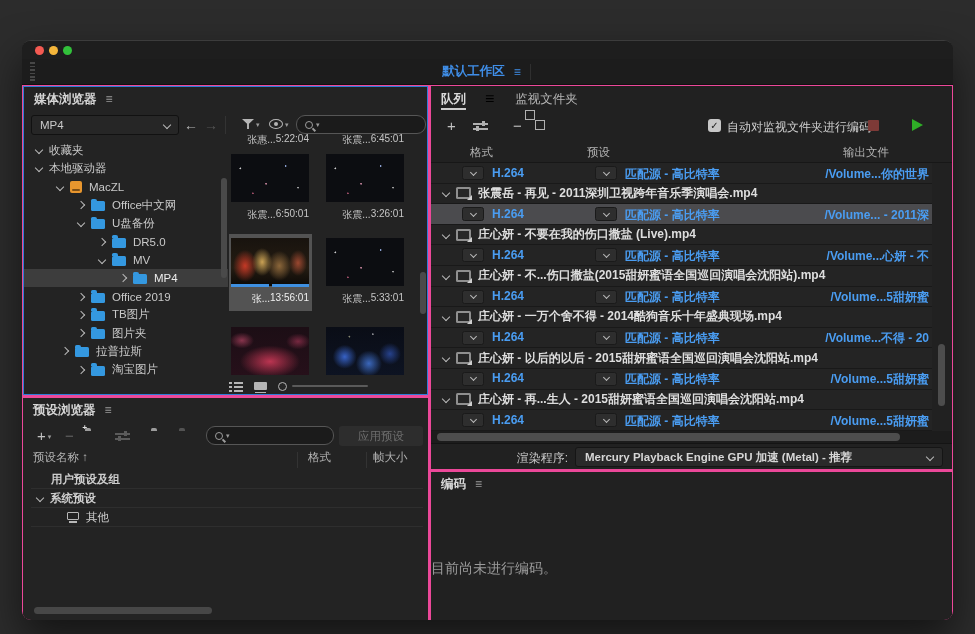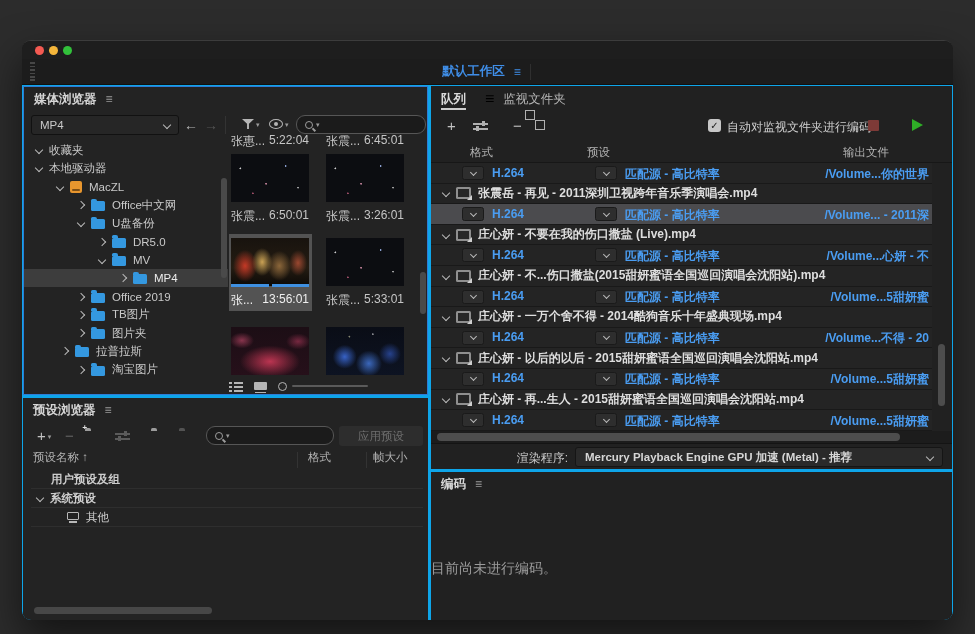--- a/index.html
+++ b/index.html
@@ -13,21 +13,21 @@
   .light.r{left:13px;background:#f45a52}.light.y{left:27px;background:#f5b63b}.light.g{left:41px;background:#32c13b}
   
   .wsbar{position:absolute;left:0;top:18px;right:0;height:26px;background:#1c1c1c;border-bottom:1px solid #101010}
   .grip{position:absolute;left:8px;top:3px;width:5px;height:20px;
         background:repeating-linear-gradient(to bottom,#474747 0 1.5px,transparent 1.5px 3.5px)}
   .ws-center{position:absolute;left:0;right:12px;top:0;height:100%;display:flex;align-items:center;justify-content:center;gap:9px}
   .ws-tab{color:#3f8ee8;font-size:12.5px;font-weight:700}
   .ws-menu{color:#3f8ee8;font-size:12px}
   .ws-sep{position:absolute;left:508px;top:5px;width:1px;height:16px;background:#2f2f2f}
   
-  .content{position:absolute;left:0;top:44px;right:0;bottom:0;background:#0ea5e9}
+  .content{position:absolute;left:0;top:44px;right:0;bottom:0;background:#ec4899}
   .panel{position:absolute;background:#222;overflow:hidden}
   .p-media{left:1px;top:1px;width:405px;height:309px;border:1.5px solid #2f7cd6;background:#232323}
   .p-preset{left:1px;top:313px;width:405px;height:222px;background:#232323}
   .p-queue{left:409px;top:1px;width:521px;height:383px;background:#212121}
   .p-encode{left:409px;top:387px;width:521px;height:148px;background:#212121}
   .ptitle{position:absolute;top:0;left:0;right:0;height:24px;display:flex;align-items:center;gap:9px;padding-left:10px}
   .ptitle .t{color:#d6d6d6;font-size:12.5px;font-weight:700}
   .ptitle .m{color:#9a9a9a;font-size:12px}
   
   .cv{display:inline-block;width:6px;height:6px;border-right:1.5px solid #b9b9b9;border-bottom:1.5px solid #b9b9b9;flex:none}
@@ -72,21 +72,21 @@
   .nav-arrow{position:absolute;top:6px;font-size:14px;font-weight:700;color:#b8b8b8}
   .nav-arrow.fwd{color:#555}
   .vsep{position:absolute;top:5px;width:1px;height:18px;background:#333}
   .searchbox{position:absolute;height:19px;background:#1b1b1b;border:1px solid #565656;border-radius:9px;
              display:flex;align-items:center;gap:3px;padding:0 8px}
   .tree{position:absolute;left:0;top:54px;width:204px;bottom:16px;overflow:hidden}
   .trow{height:18.3px;display:flex;align-items:center;gap:7px;color:#c9c9c9;font-size:11.5px;white-space:nowrap}
   .trow.sel{background:#3d3d3d;color:#ececec}
   .tree-scroll{position:absolute;left:197px;top:91px;width:6px;height:100px;background:#4a4a4a;border-radius:3px}
   .thumbs{position:absolute;left:205px;top:44px;width:198px;height:247px;overflow:hidden}
-  .cell-label{position:absolute;width:78px;display:flex;justify-content:space-between;color:#c6c6c6;font-size:12px;white-space:nowrap;overflow:hidden}
+  .cell-label{position:absolute;width:78px;display:flex;justify-content:flex-end;color:#c6c6c6;font-size:10px;white-space:nowrap;overflow:hidden}
   .th{position:absolute;width:78px;height:48px;background:#0c0d11}
   .th.stars{background-image:radial-gradient(circle at 12% 30%,rgba(255,255,255,.8) .6px,transparent 1.2px),
     radial-gradient(circle at 45% 62%,rgba(255,170,200,.7) .6px,transparent 1.2px),
     radial-gradient(circle at 70% 25%,rgba(170,195,255,.8) .6px,transparent 1.2px),
     radial-gradient(circle at 86% 70%,rgba(255,255,255,.6) .6px,transparent 1.2px),
     radial-gradient(circle at 28% 82%,rgba(255,120,160,.6) .6px,transparent 1.2px)}
   .th.stage{background:radial-gradient(ellipse 12px 16px at 18% 58%,rgba(214,60,40,.9),transparent),
     radial-gradient(ellipse 10px 14px at 40% 50%,rgba(232,186,96,.85),transparent),
     radial-gradient(ellipse 12px 15px at 62% 58%,rgba(150,110,62,.9),transparent),
     radial-gradient(ellipse 9px 13px at 86% 52%,rgba(205,90,60,.7),transparent),
@@ -114,21 +114,21 @@
             color:#6f6f6f;font-size:11.5px;display:flex;align-items:center;justify-content:center}
   .pb-cols{position:absolute;left:0;top:52px;right:0;height:20px;color:#b3b3b3;font-size:11.5px}
   .pb-cols .csep{position:absolute;top:2px;width:1px;height:16px;background:#333}
   .pb-row{position:absolute;left:8px;right:5px;height:19px;display:flex;align-items:center;gap:7px;
           color:#cdcdcd;font-size:11.5px;border-bottom:1px solid #2e2e2e}
   .pb-scroll{position:absolute;left:11px;bottom:6px;width:178px;height:7px;background:#474747;border-radius:3.5px}
   
   .q-tabs{position:absolute;left:0;top:0;right:0;height:26px;display:flex;align-items:center;gap:9px;padding-left:10px}
   .q-tab{font-size:12.5px;font-weight:700;color:#dadada;position:relative;height:100%;display:flex;align-items:center}
   .q-tab.active:after{content:"";position:absolute;left:0;right:0;bottom:2px;height:2px;background:#cdcdcd}
-  .q-tab.inactive{color:#b5b5b5;font-weight:400;}
+  .q-tab.inactive{color:#b5b5b5;font-weight:400;margin-left:12px}
   .q-toolbar{position:absolute;left:0;top:26px;right:0;height:28px;display:flex;align-items:center}
   .q-check{position:absolute;left:277px;top:7px;width:13px;height:13px;background:#c7c7c7;border-radius:3px;
            display:flex;align-items:center;justify-content:center;font-size:10px;font-weight:700;color:#1c1c1c}
   .q-check-label{position:absolute;left:296px;top:7px;color:#cfcfcf;font-size:12px}
   .q-stop{position:absolute;left:437px;top:8px;width:11px;height:11px;background:#7d3a37;border-radius:1px}
   .q-play{position:absolute;left:481px;top:7px;width:0;height:0;border-left:11px solid #2fae27;
           border-top:6.5px solid transparent;border-bottom:6.5px solid transparent}
   .q-cols{position:absolute;left:0;top:54px;right:0;height:23px;color:#b3b3b3;font-size:11.5px;border-bottom:1px solid #171717}
   .q-rows{position:absolute;left:0;top:77px;width:501px;height:268px;display:flex;flex-direction:column}
   .q-row{flex:0 0 20.6px;position:relative;background:#242424;border-bottom:1px solid #191919}

